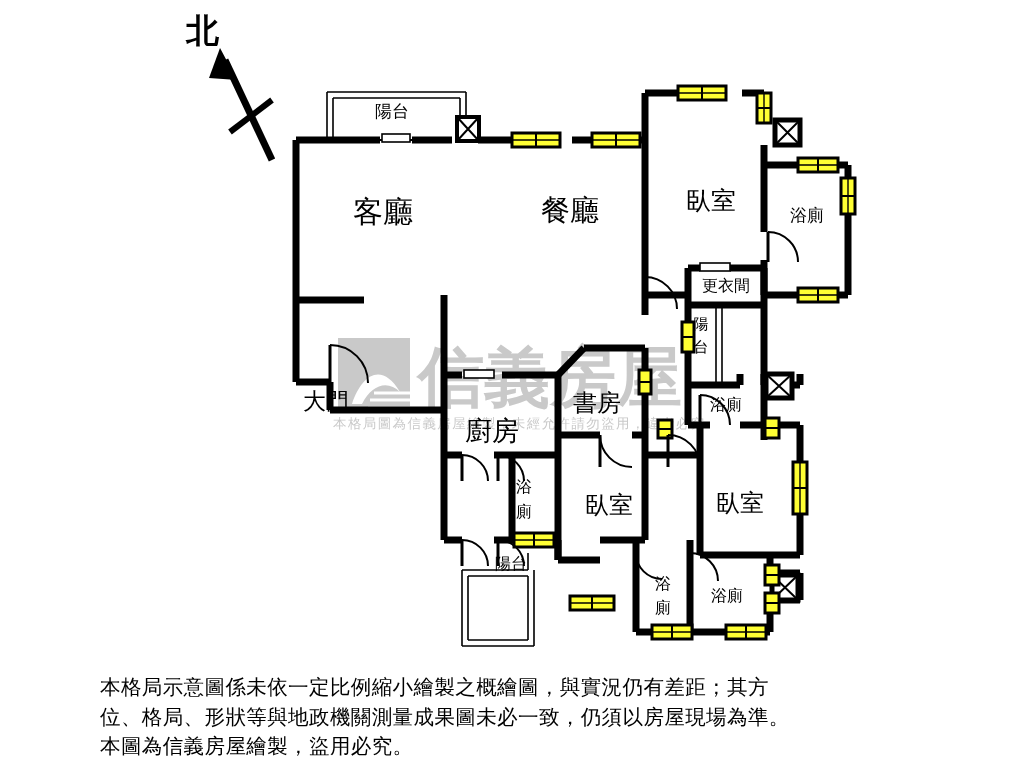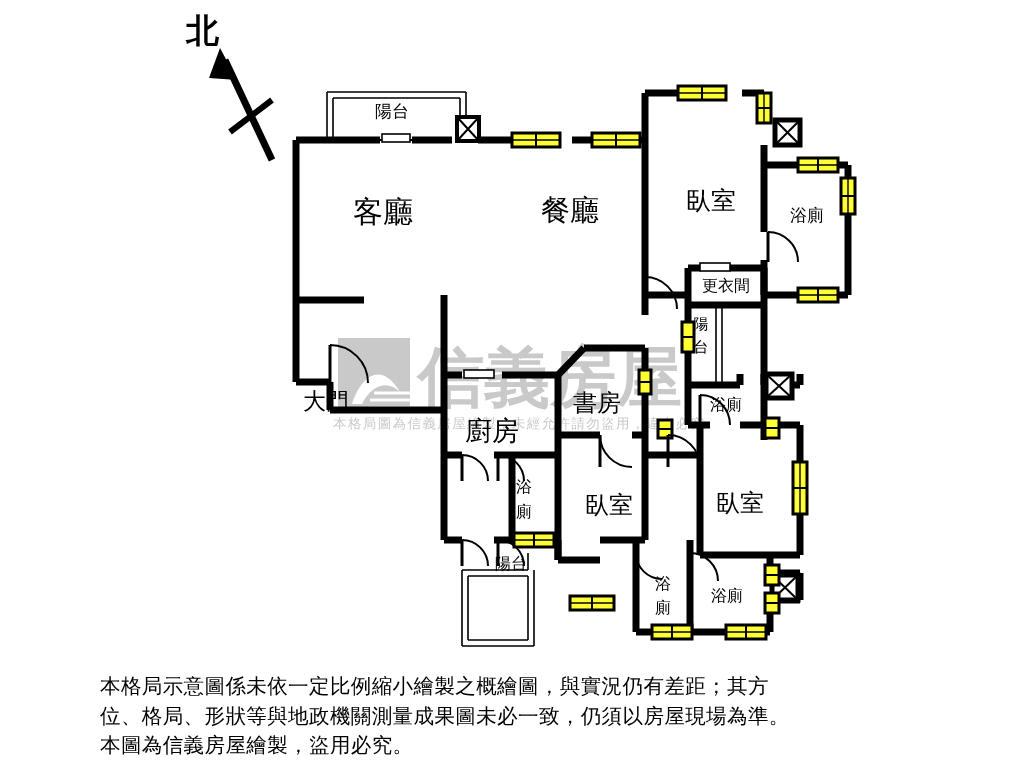--- a/index.html
+++ b/index.html
@@ -9,21 +9,21 @@
     font-family:"DejaVu Sans","Liberation Sans",sans-serif;
     overflow:hidden;
     position:relative;
   }
   #stage{position:absolute;left:0;top:0;width:1024px;height:768px;}
   svg#plan{position:absolute;left:0;top:0;width:1024px;height:768px;}
 
   .disclaimer{
     position:absolute;
     left:100px; top:672px; width:840px;
-    font-family:Liberation Serif, serif;
+    font-family:Liberation Sans, sans-serif;
     font-size:20.5px;
     line-height:1.45;
     color:#000;
     letter-spacing:0.4px;
     white-space:pre-line;
   }
 </style>
 </head>
 <body>
 

